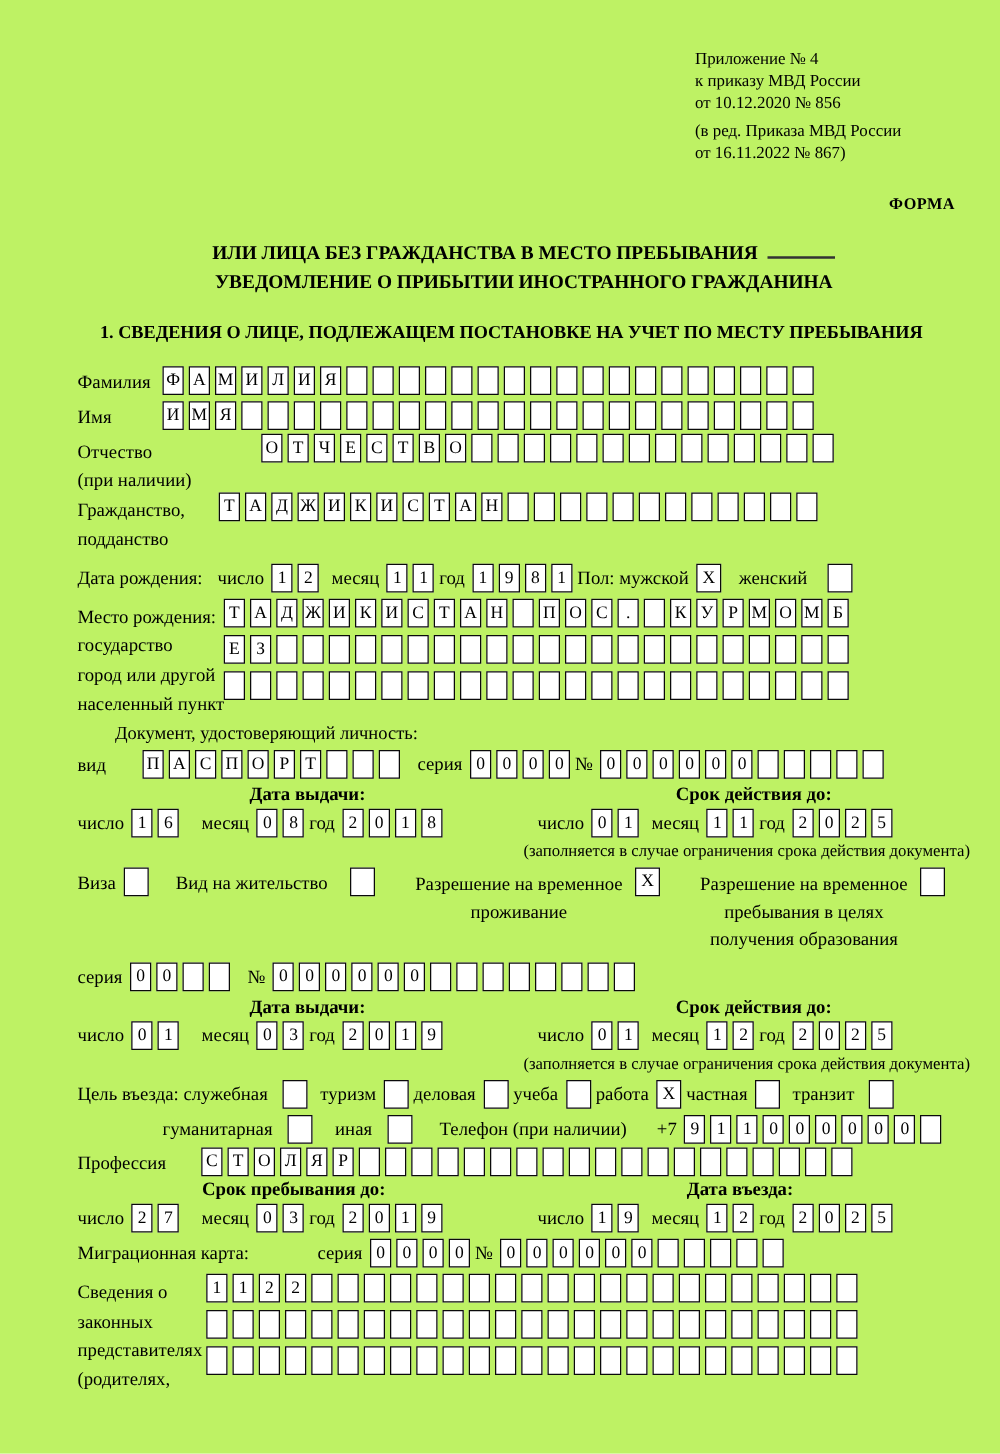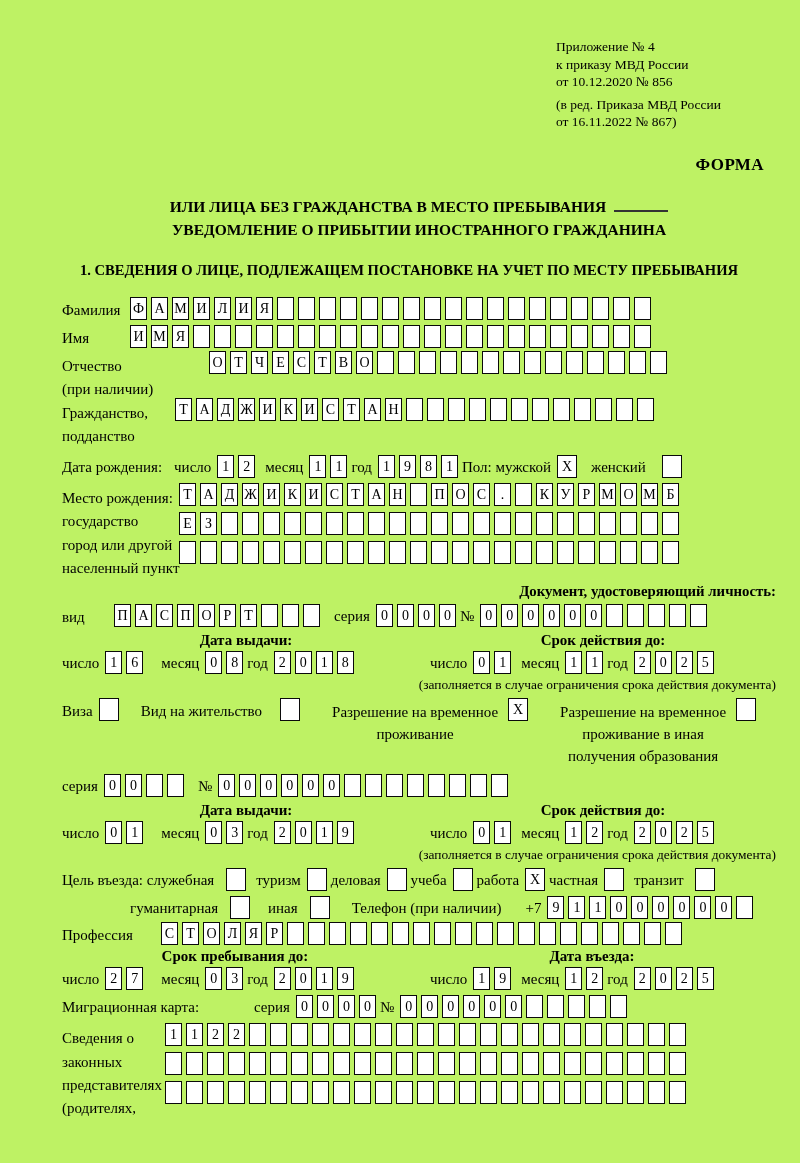--- a/index.html
+++ b/index.html
@@ -2,21 +2,21 @@
 <html><head>
 <meta charset="utf-8">
 <style>
   *{box-sizing:border-box;margin:0;padding:0}
   html,body{background:#fff}
   .page{width:800px;height:1163px;background:#bef264;color:#000;overflow:hidden;
         font-family:"Liberation Serif","DejaVu Serif",serif;
         padding:38px 24px 8px 62px;position:relative}
   .refblock{margin-left:494px;font-size:13.5px;line-height:1.3}
   .refblock .gap{margin-top:5px}
-  .forma{text-align:right;margin:24px 12px 0 0;font-weight:bold;font-size:17px;letter-spacing:.4px}
+  .forma{text-align:right;margin:24px 12px 0 0;font-weight:bold;font-size:13px;letter-spacing:.4px}
   .title{text-align:center;font-weight:bold;font-size:15.5px;margin-top:20px;line-height:1.5}
   .blank{display:inline-block;width:54px;border-bottom:2px solid #333;height:.95em;margin-left:8px}
   .sec{text-align:center;font-weight:bold;font-size:14.6px;margin-top:21px;margin-left:-20px;white-space:nowrap}
   .form{margin-top:18px;font-size:15px}
   .row{display:flex;align-items:flex-start}
   .cells{display:flex;flex-wrap:nowrap}
   .cell{flex:0 0 auto;width:17px;height:23px;border:1.6px solid #0a0a0a;margin-right:4px;
         text-align:center;font-size:14px;line-height:21px;background:#fff}
   .chk{width:20px}
   .lbl{line-height:1.25;padding-top:4px;white-space:nowrap}
@@ -24,21 +24,21 @@
   .w68{width:68px}.w140{width:147px}.w113{width:113px}.w103{width:103px}.w92{width:99px}.w52{width:52px}.w165{width:168px}
   .mb5{margin-bottom:5px}.mb7{margin-bottom:7px}.mb3{margin-bottom:3px}
   .mt4{margin-top:4px}
   .ml6{margin-left:6px}.ml10{margin-left:10px}.ml14{margin-left:14px}.ml16{margin-left:28px}.ml18{margin-left:18px}
   .dlbl{padding-top:4px;margin-right:6px;white-space:nowrap}
   .col-l{width:368px;display:flex}
   .col-r{flex:1;display:flex}
   .chead{font-weight:bold;font-size:15px;text-align:center}
   .chl{width:368px}.chr{flex:1}
   .note{font-size:13.4px;text-align:left;white-space:nowrap}
-  .dochead{text-align:right;font-weight:bold;font-size:14.8px;margin:2px 0 4px 30px}
+  .dochead{text-align:left;font-weight:normal;font-size:14.8px;margin:2px 0 4px 30px}
   .para{font-size:15px;line-height:1.55}
   .multi{display:inline-block;text-align:center;line-height:1.45;padding-top:4px}
   .vrow3{display:flex;flex-direction:column}
   .vrow3 .cells{margin-bottom:6px}
 </style>
 </head>
 <body>
 
 <div class="page">
 
@@ -390,21 +390,21 @@
     <div class="row mb7 mt4">
       <span class="lbl">Виза</span>
       <span class="cell chk ml6"></span>
       <span class="lbl ml18">Вид на жительство</span>
       <span class="cell chk ml18"></span>
       <span class="multi ml16">
         <span>Разрешение на временное</span><br><span>проживание</span>
       </span>
       <span class="cell chk ml10">X</span>
       <span class="multi ml16">
-        <span>Разрешение на временное</span><br><span>проживание в иная</span><br><span>получения образования</span>
+        <span>Разрешение на временное</span><br><span>пребывания в целях</span><br><span>получения образования</span>
       </span>
       <span class="cell chk ml10"></span>
     </div>
 
     <div class="row mb5">
       <span class="dlbl">серия</span>
       <span class="cells">
           <span class="cell">0</span>
           <span class="cell">0</span>
           <span class="cell"></span>

